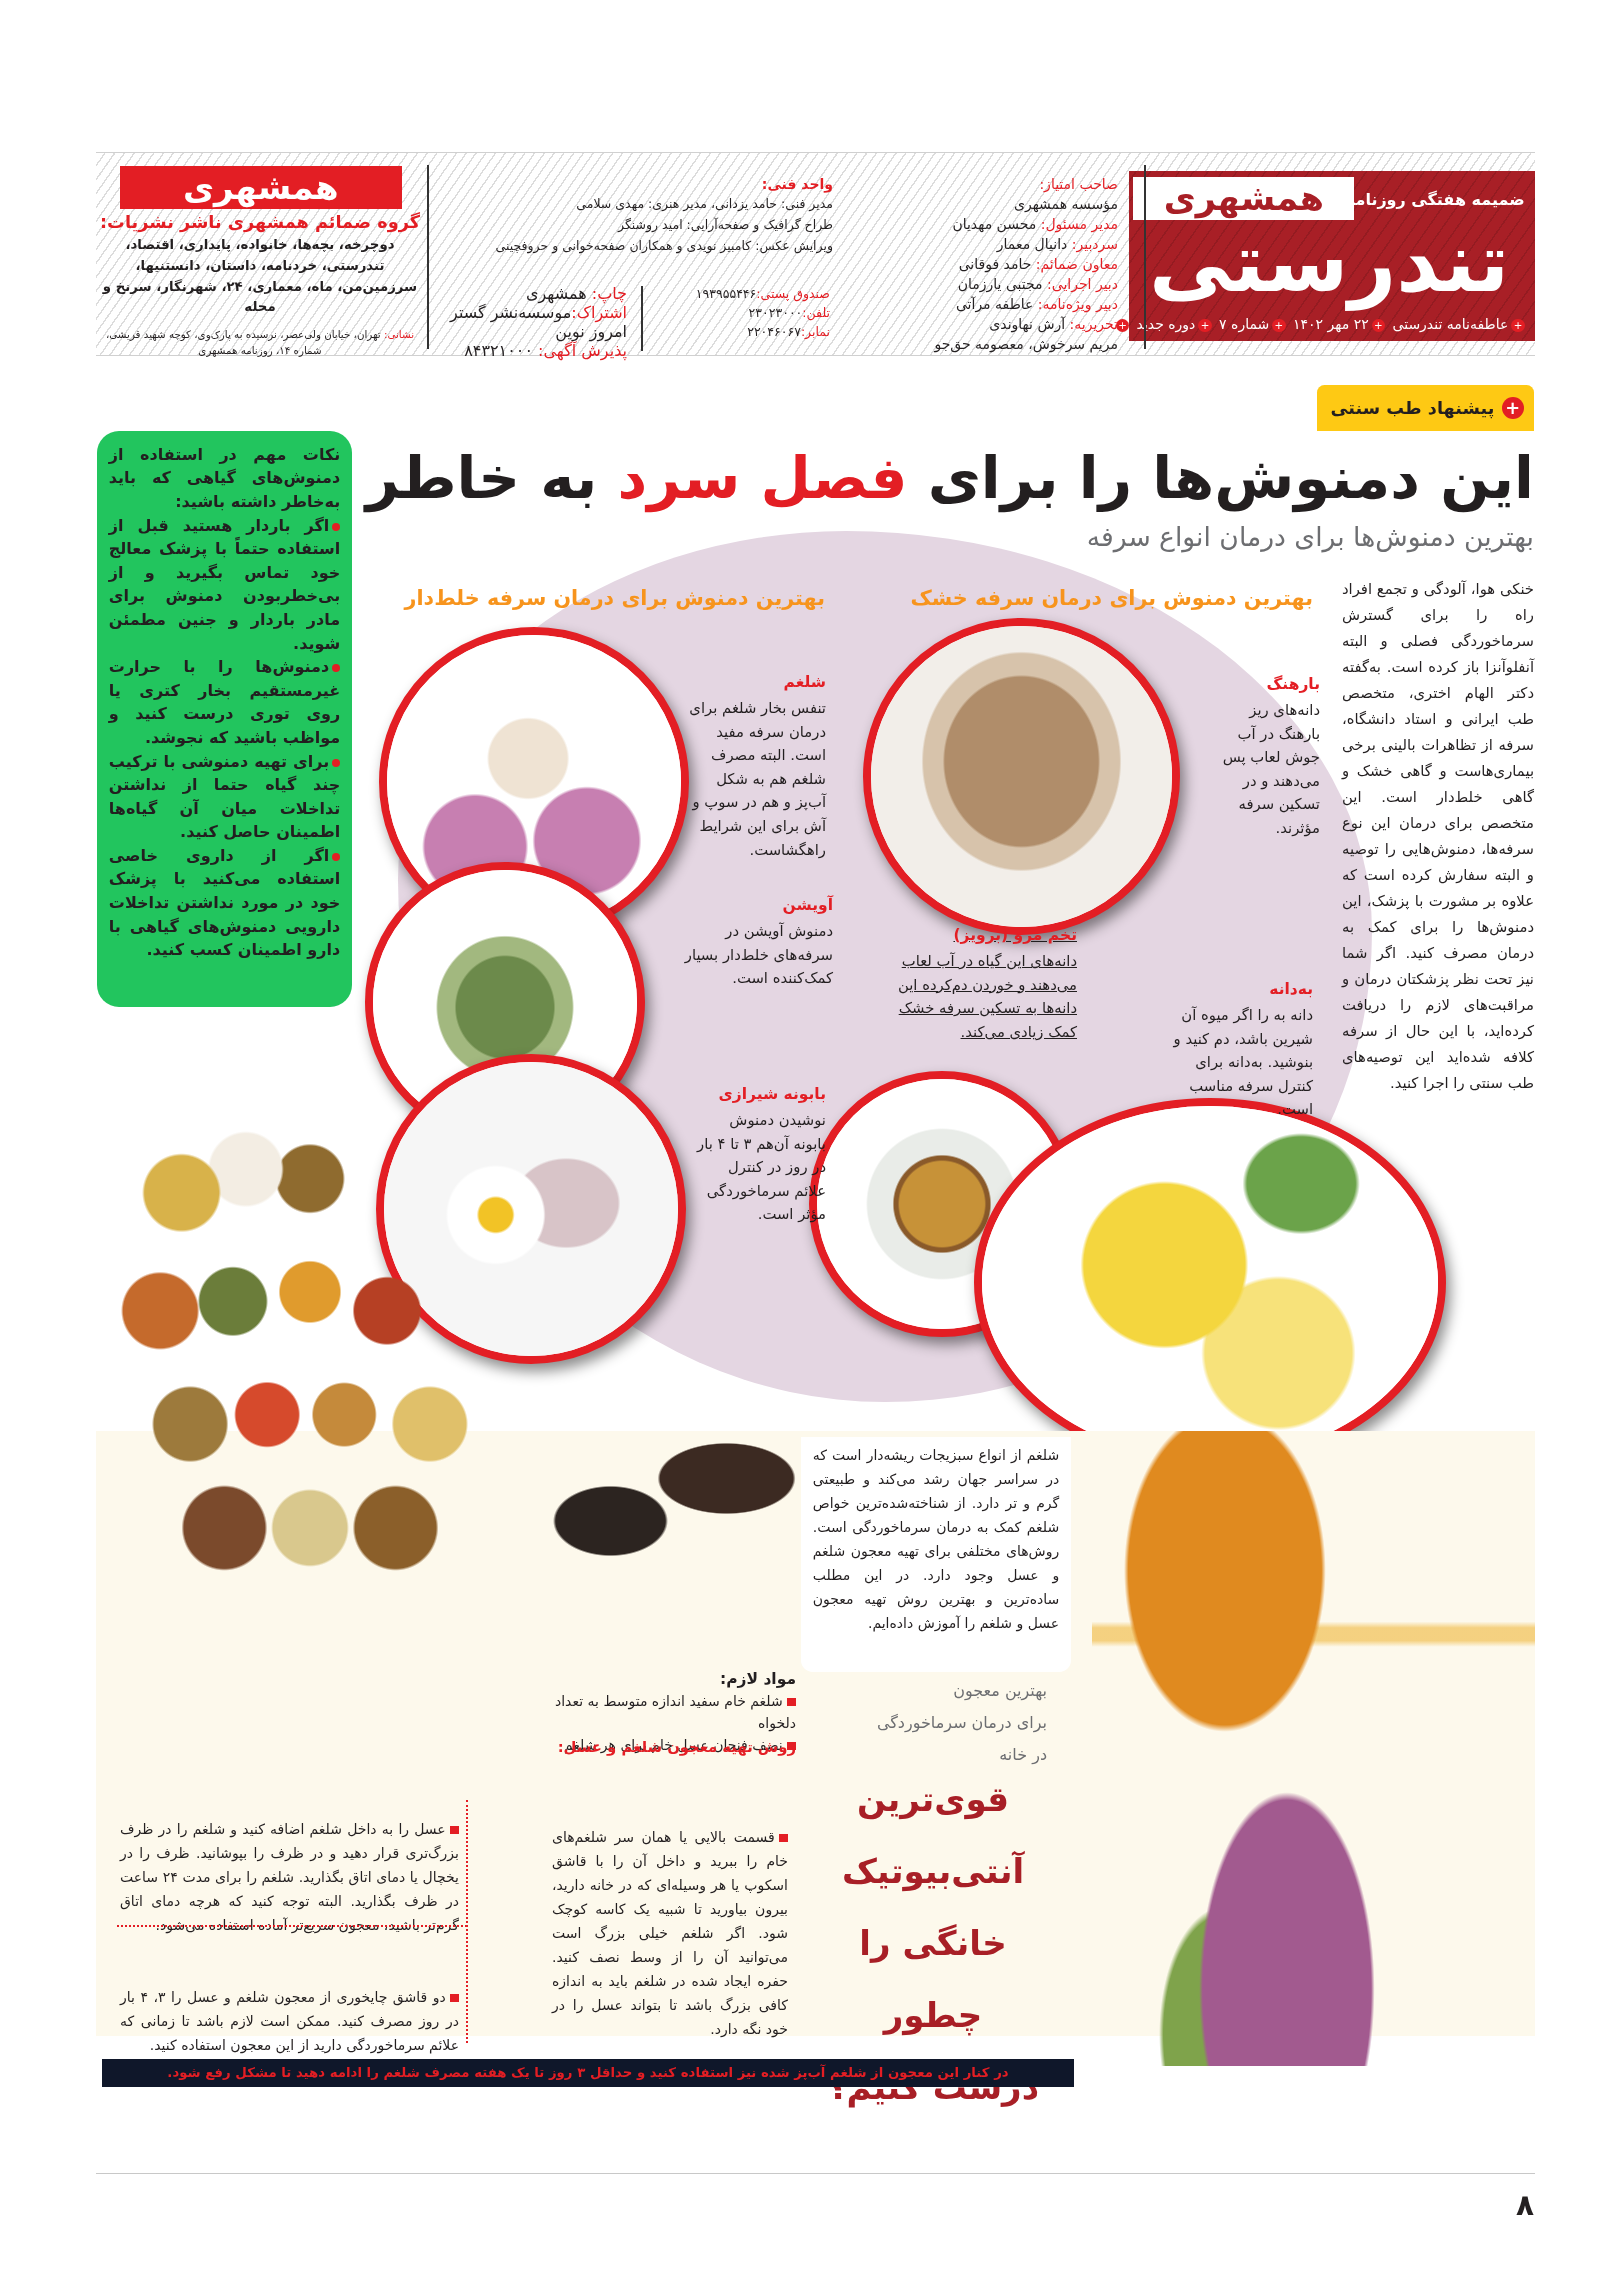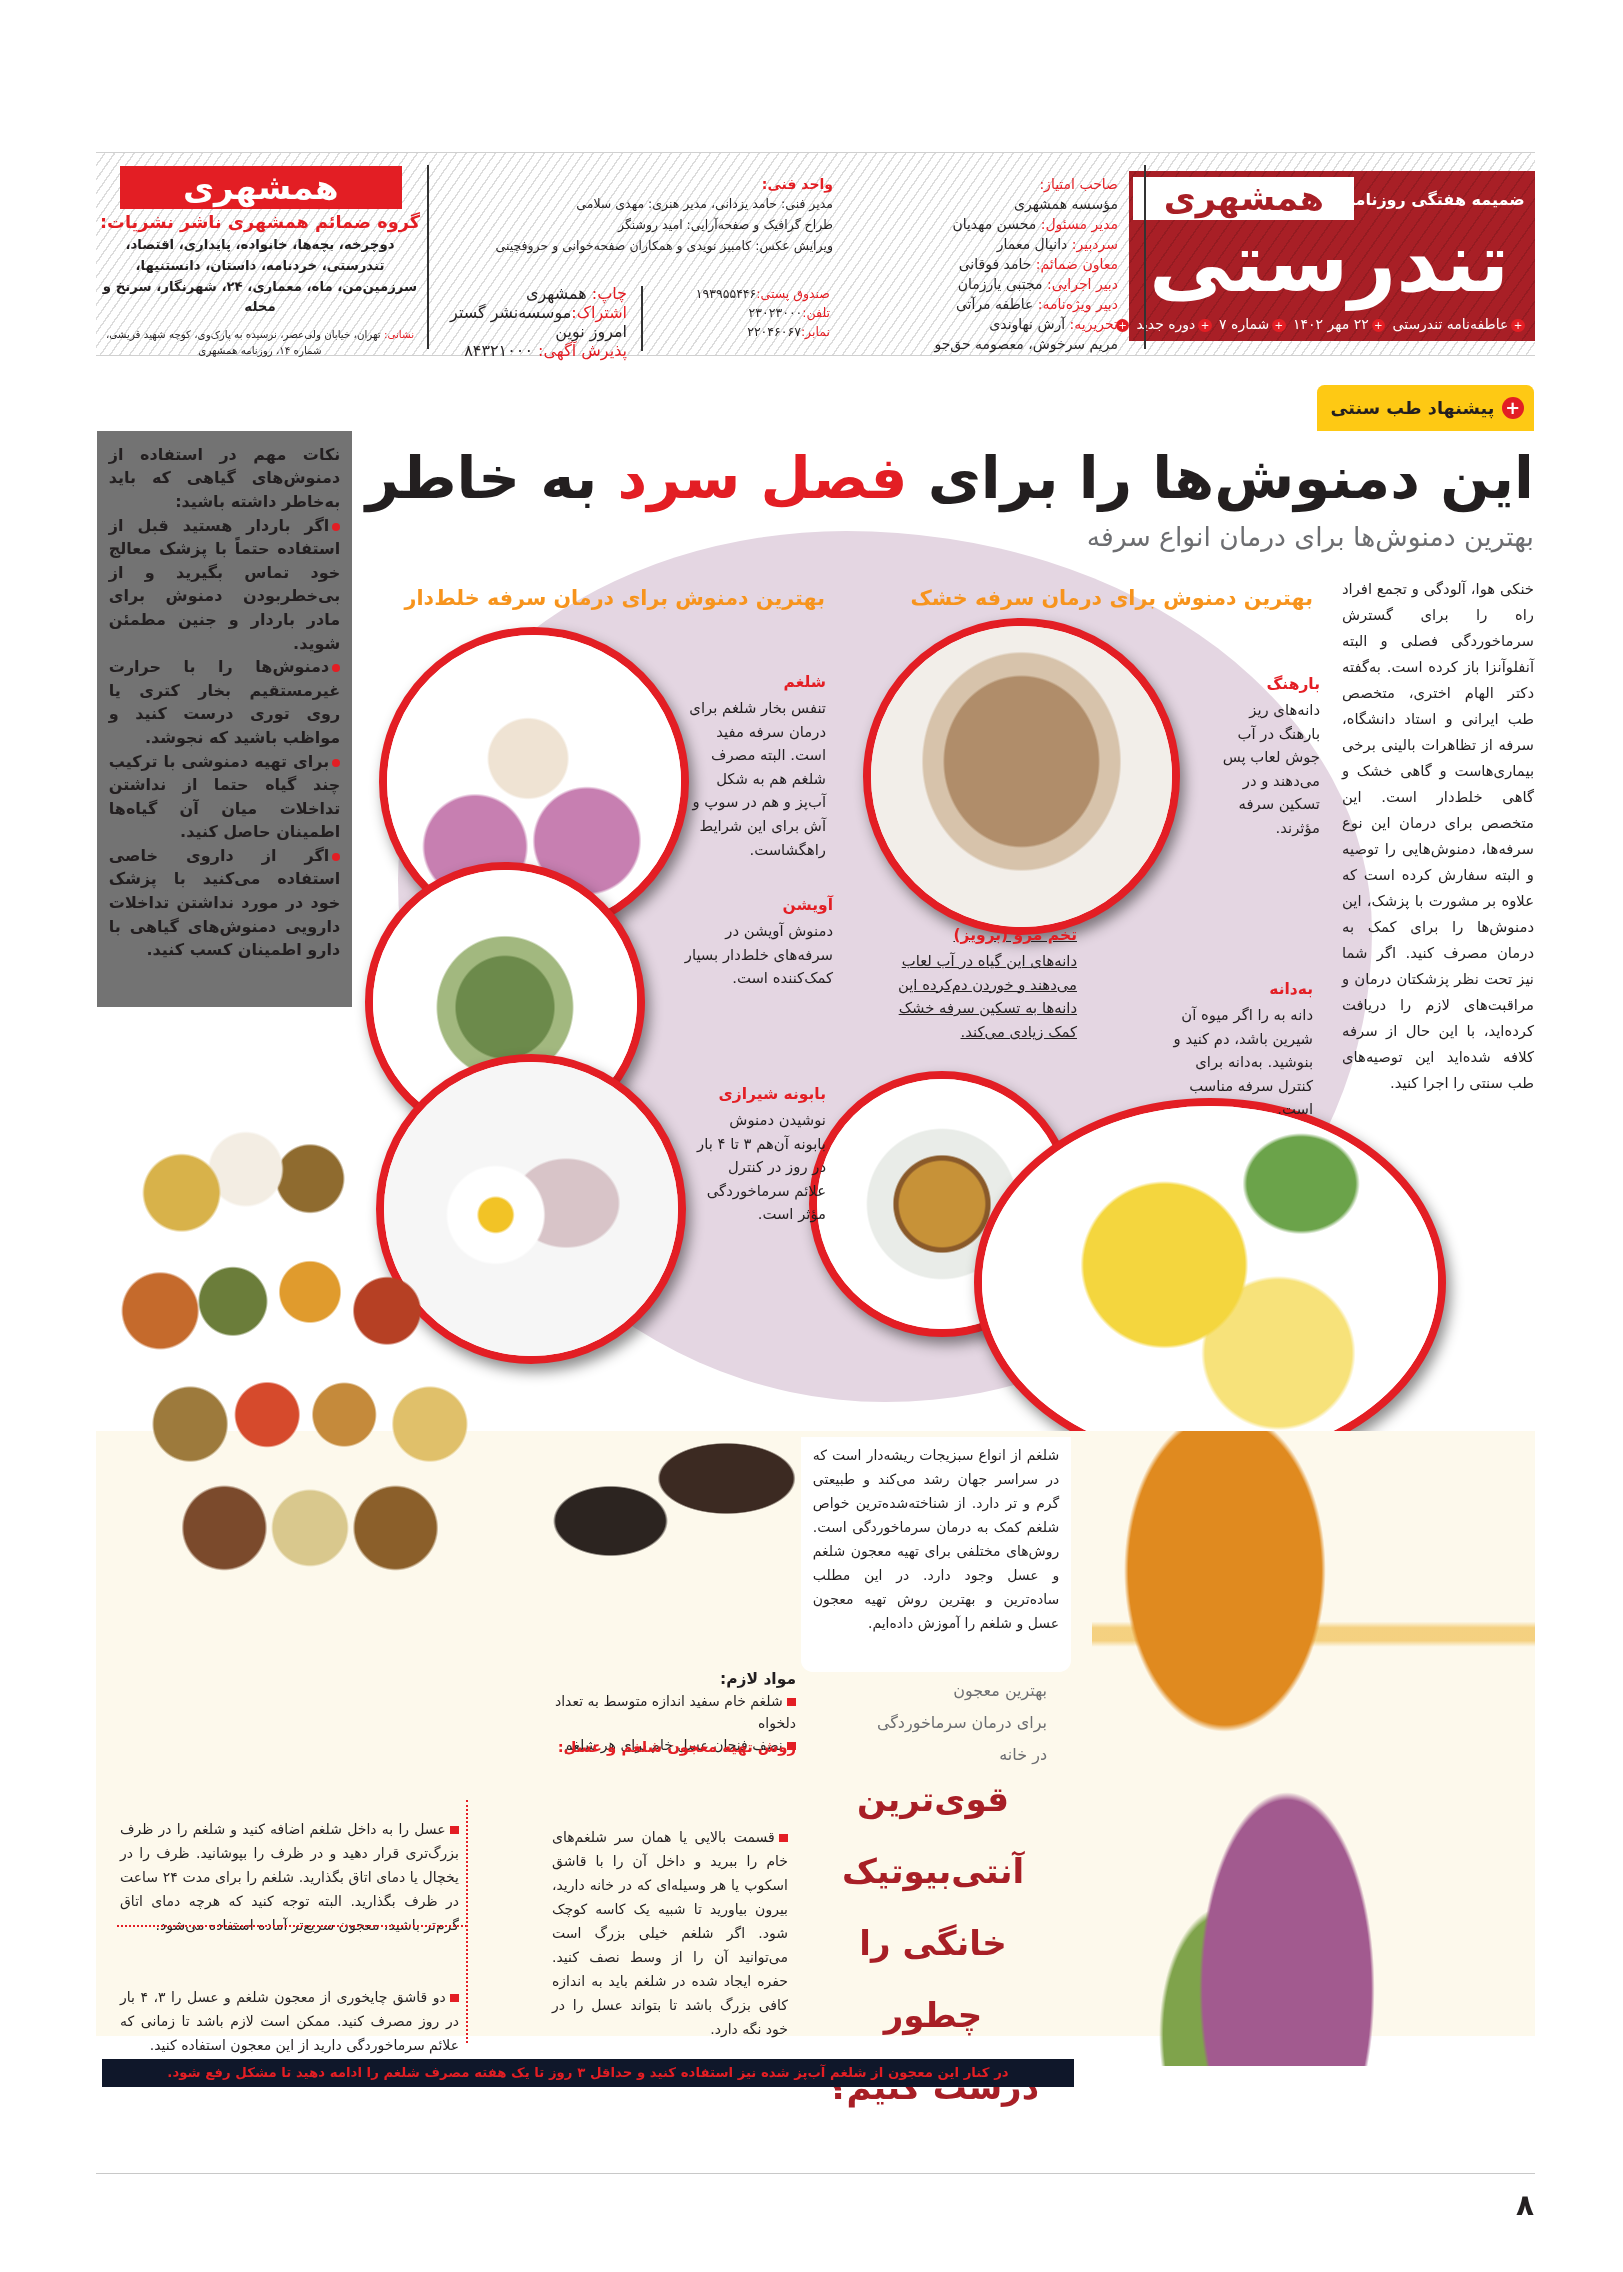--- a/index.html
+++ b/index.html
@@ -52,21 +52,21 @@
   }
   .kicker .cross { width: 22px; height: 22px; border-radius: 50%; background: #e31e24; color: #fff; text-align: center; line-height: 22px; font-size: 17.7px; font-weight: bold; }
   .headline { position: absolute; right: 89px; top: 441px; width: 1122px; text-align: right; font-size: 58px; font-weight: bold; line-height: 74px; color: #231f20; letter-spacing: -0.7px; white-space: nowrap; }
   .headline .hl { color: #e31e24; }
   .subhead { position: absolute; right: 89px; top: 521px; font-size: 26.6px; color: #6d6e71; }
 
   
   .blob { position: absolute; left: 398px; top: 531px; width: 974px; height: 871px; background: #e4d6e2; border-radius: 46% 54% 50% 50% / 40% 46% 54% 60%; }
 
   
-  .tips { position: absolute; left: 97px; top: 431px; width: 255px; height: 576px; background: #737373; padding: 11.8px 11.8px 0 11.8px; font-size: 16px; font-weight: bold; line-height: 23.6px; text-align: justify; }
+  .tips { position: absolute; left: 97px; top: 431px; width: 255px; height: 576px; background: #22c55e; padding: 11.8px 11.8px 0 11.8px; font-size: 16px; font-weight: bold; line-height: 23.6px; text-align: justify; border-radius: 22px; }
   .tips .dot { display: inline-block; width: 8px; height: 8px; border-radius: 50%; background: #e31e24; margin-left: 3px; }
   .tips p { margin: 0; }
 
   
   .intro { position: absolute; right: 89px; top: 576px; width: 192px; font-size: 14.8px; line-height: 26px; text-align: justify; }
 
   
   .sec-title { position: absolute; color: #f7941d; font-weight: bold; font-size: 20.7px; white-space: nowrap; }
 
   

